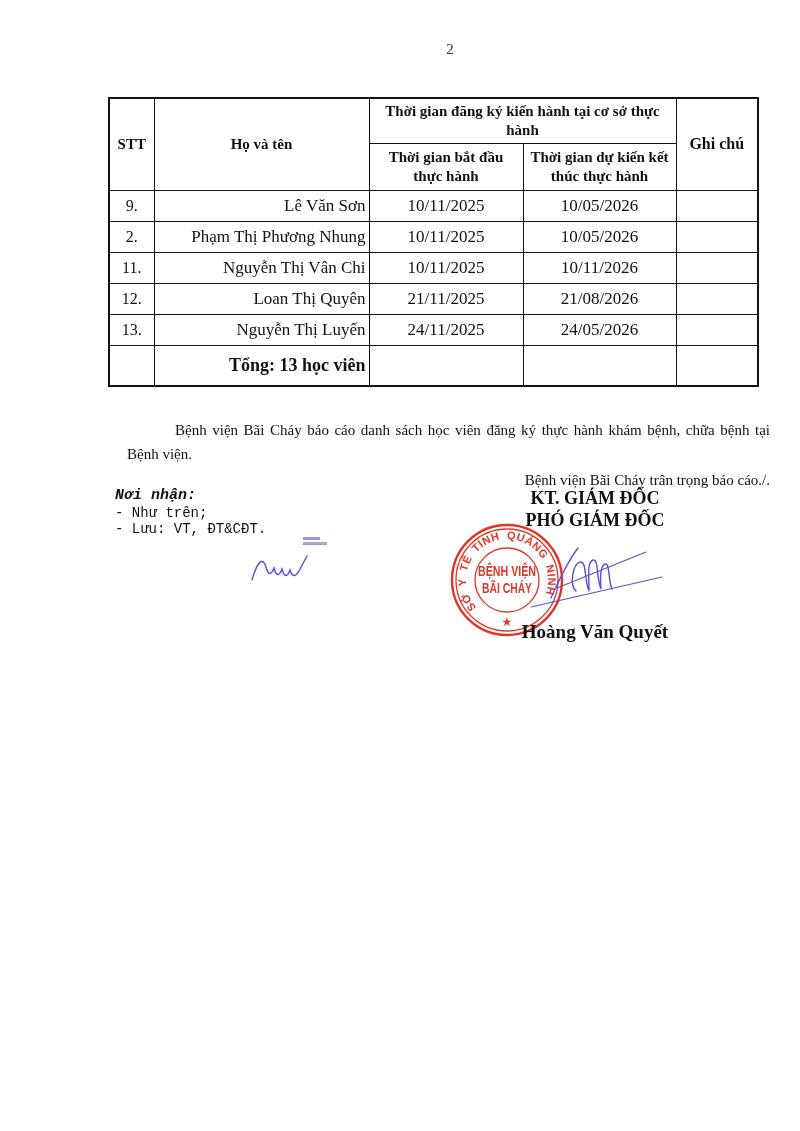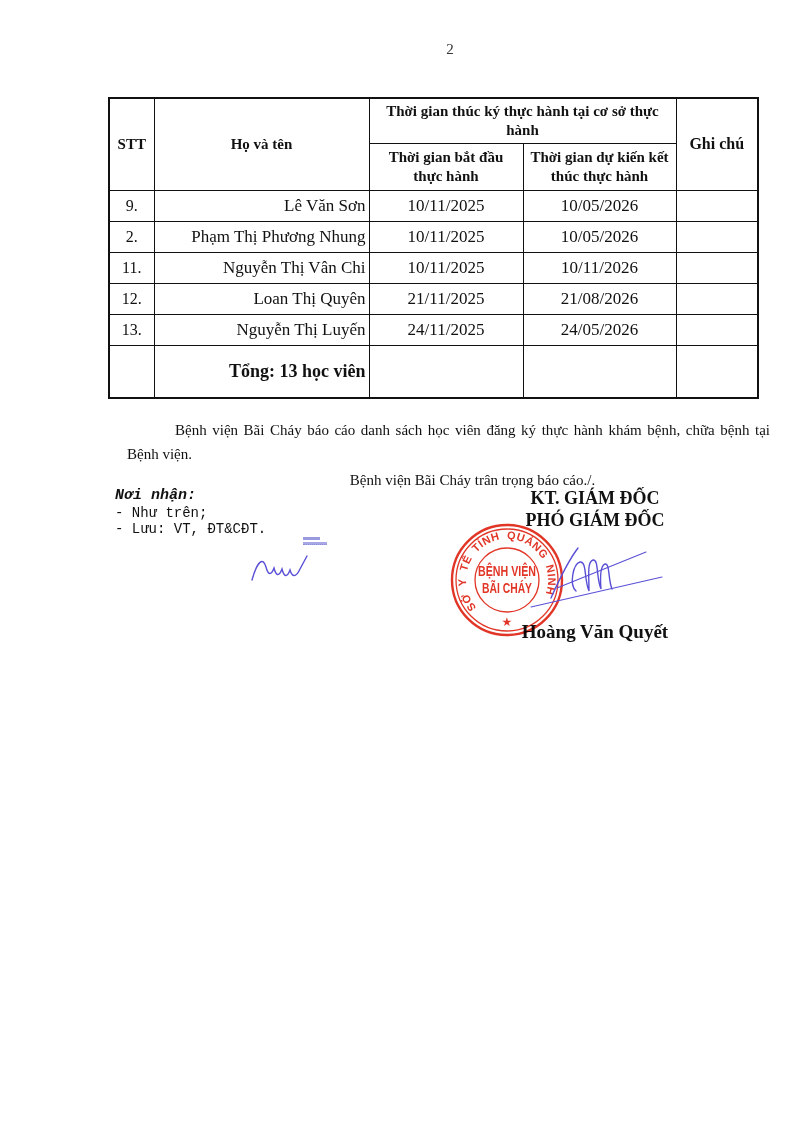--- a/index.html
+++ b/index.html
@@ -26,30 +26,30 @@
     text-align:center; vertical-align:middle;
   }
   .report-table th.ghi-chu { font-size:16px; }
   .report-table td {
     font-size:17px; vertical-align:middle; text-align:center;
   }
   .report-table td.name-cell { text-align:right; padding-left:11px; }
   tr.hdr-top    { height:45px; }
   tr.hdr-sub    { height:47px; }
   tr.data-row   { height:31px; }
-  tr.total-row  { height:53px; }
+  tr.total-row  { height:41px; }
   tr.total-row td.name-cell { font-weight:bold; font-size:18px; }
   td.stt-cell { font-size:16px; }
   
   .para {
     position:absolute; left:115px; width:643px; margin:12px;
     font-size:15px; line-height:24px; text-align:justify; text-indent:48px;
   }
   .p1 { top:406px; }
-  .p2 { top:456px; text-align:center; }
+  .p2 { top:456px; text-align:right; }
   
   .recipients { position:absolute; left:115px; top:488px; font-size:14px; line-height:16.5px;font-family:Liberation Mono, monospace; }
   .recipients-title { font-weight:bold; font-style:italic; font-size:15px; }
   
   .sign-title {
     position:absolute; left:500px; width:190px; text-align:center;
     font-weight:bold; font-size:18px; line-height:20px;
   }
   .sign-title.kt  { top:488px; }
   .sign-title.pho { top:510px; }
@@ -87,21 +87,21 @@
       <col style="width:45px">
         <col style="width:215px">
         <col style="width:154px">
         <col style="width:153px">
         <col style="width:82px">
     </colgroup>
     <thead>
       <tr class="hdr-top">
         <th rowspan="2">STT</th>
         <th rowspan="2">Họ và tên</th>
-        <th colspan="2">Thời gian thúc ký thực hành tại cơ sở thực hành</th>
+        <th colspan="2">Thời gian đăng ký kiến hành tại cơ sở thực hành</th>
         <th rowspan="2" class="ghi-chu">Ghi chú</th>
       </tr>
       <tr class="hdr-sub">
         <th>Thời gian bắt đầu thực hành</th>
         <th>Thời gian dự kiến kết thúc thực hành</th>
       </tr>
     </thead>
     <tbody>
       <tr class="data-row">
         <td class="stt-cell">9.</td>

